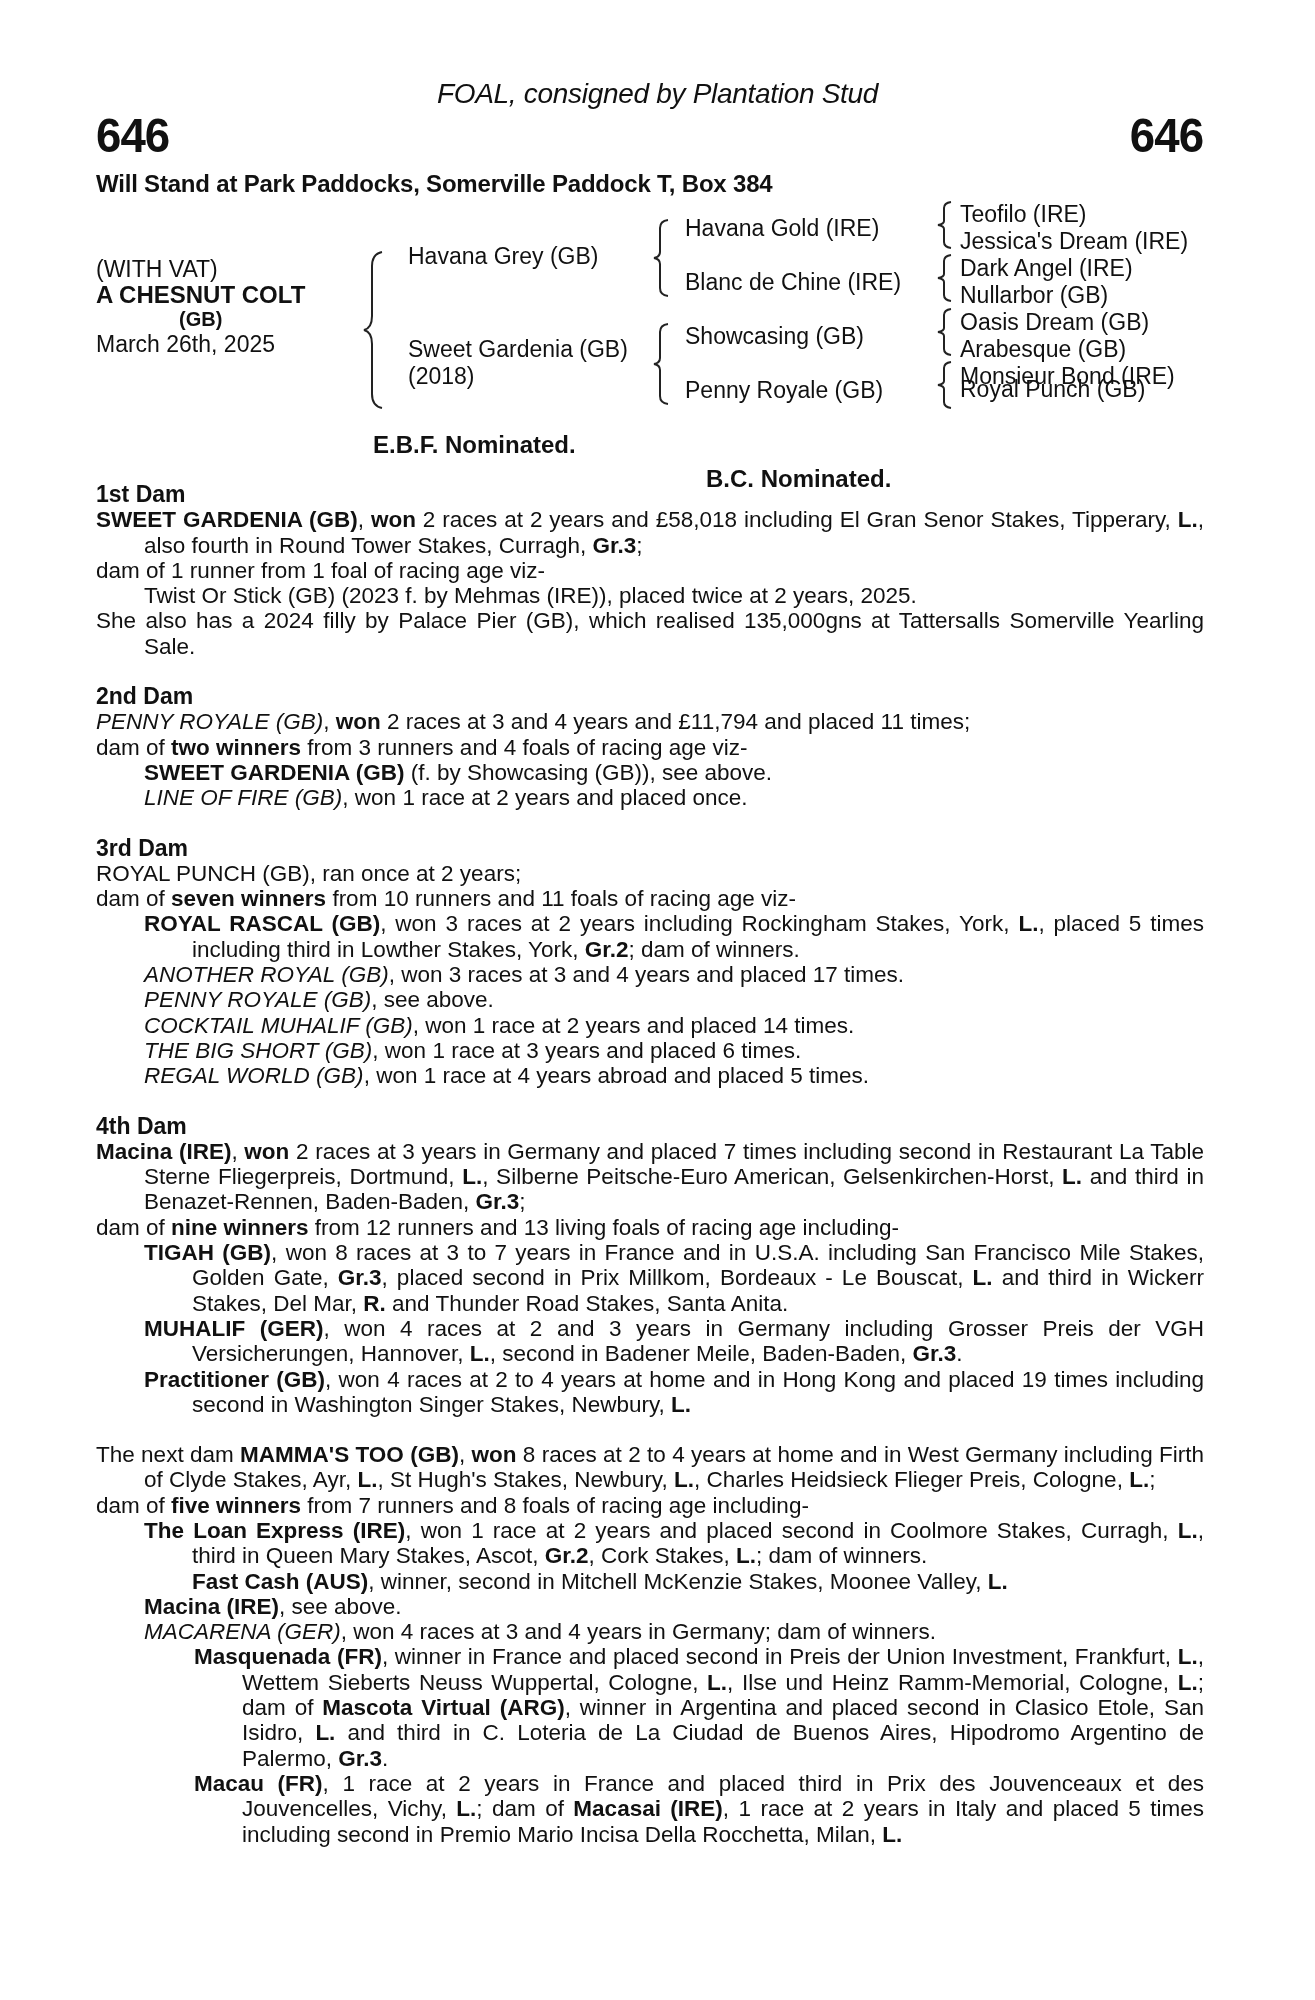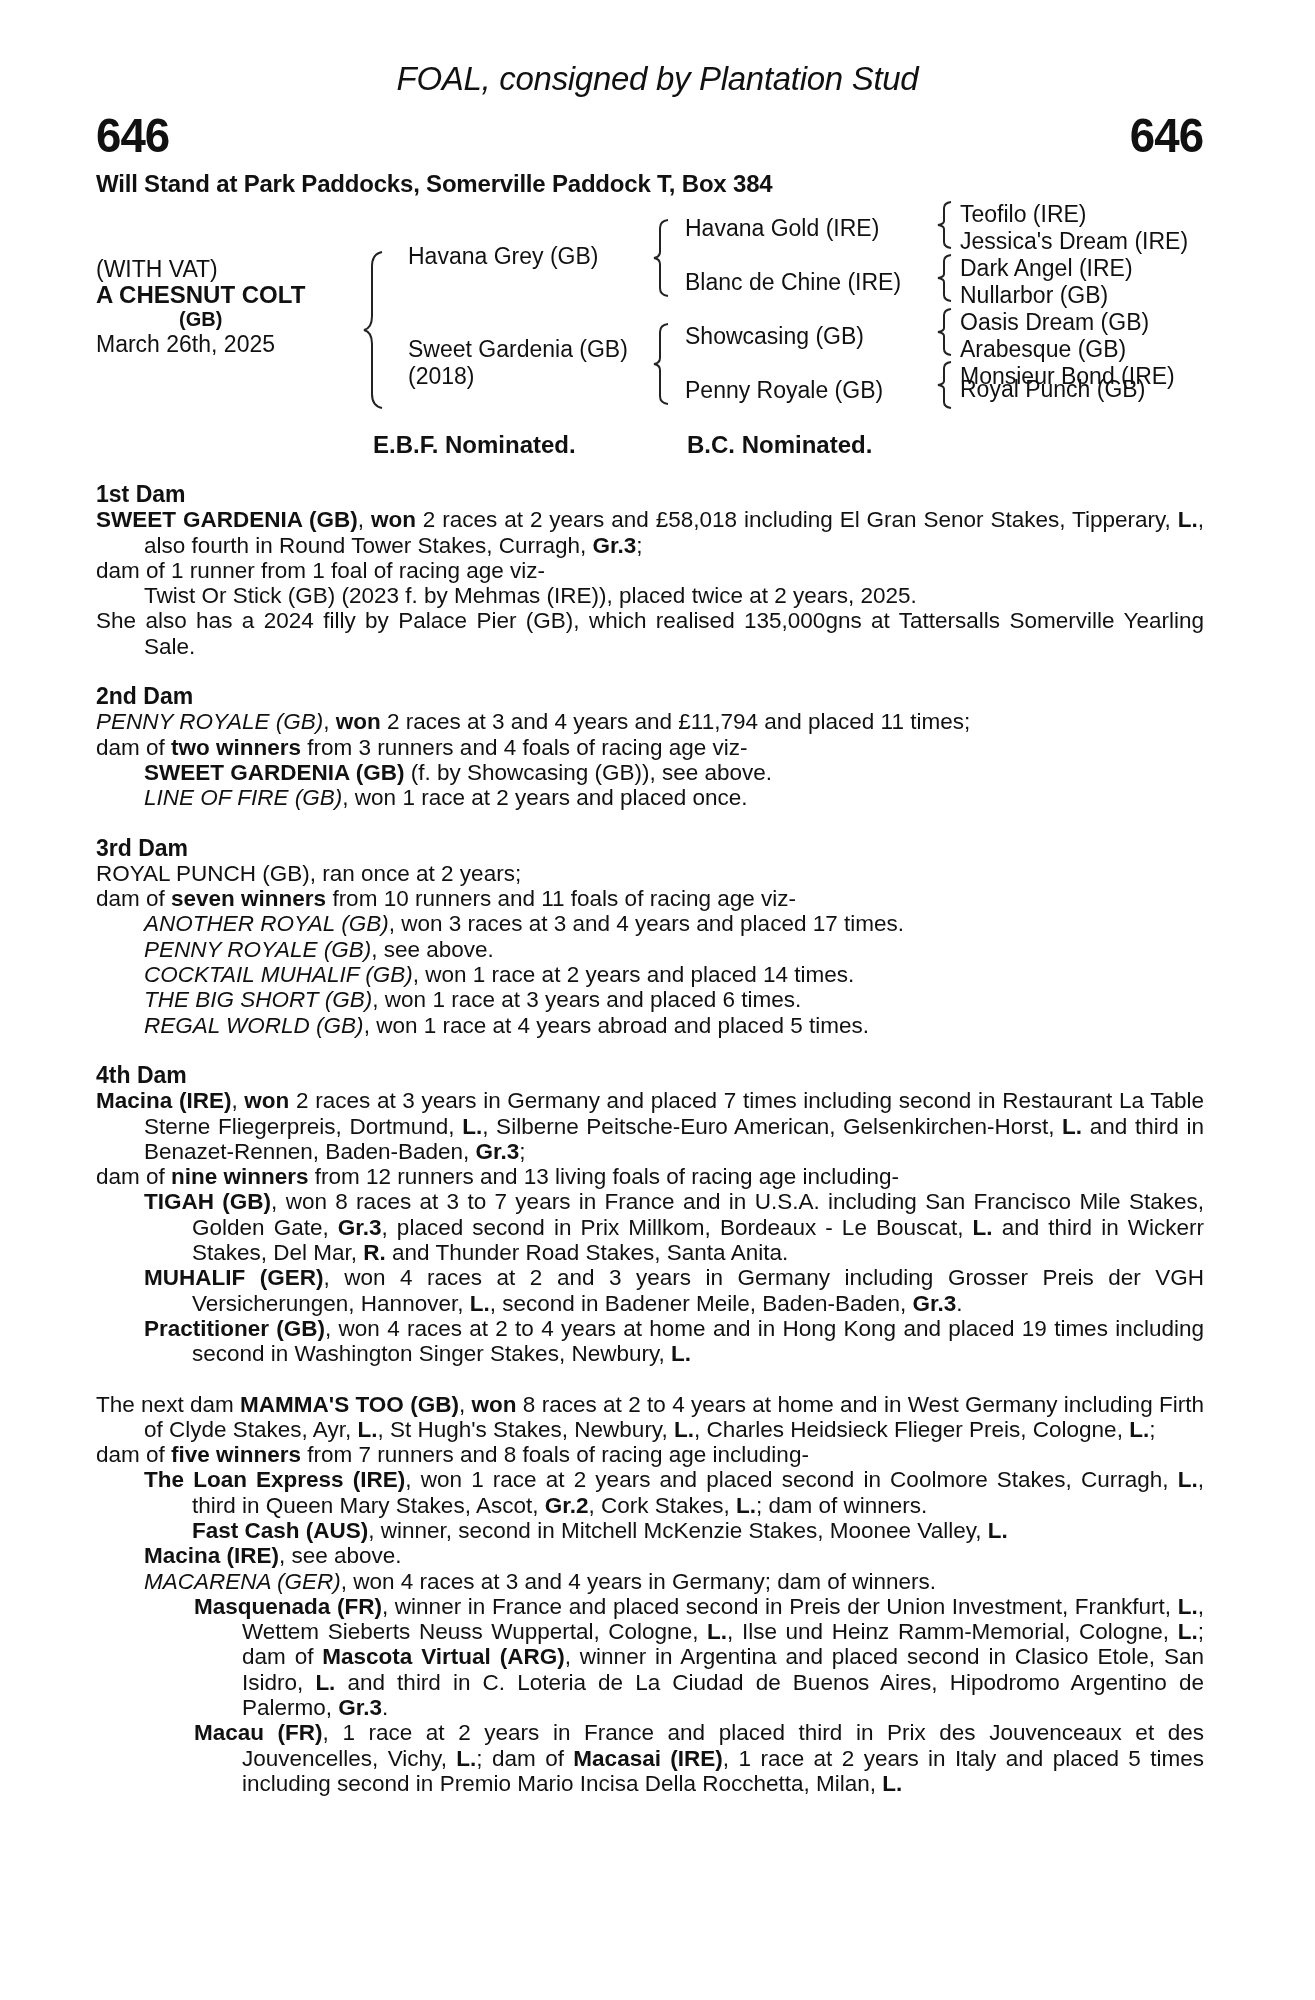--- a/index.html
+++ b/index.html
@@ -2,22 +2,22 @@
 <html><head>
 <meta charset="utf-8">
 <style>
   html, body { margin: 0; padding: 0; background: #ffffff; }
   body {
     width: 1315px; height: 2000px; position: relative; overflow: hidden;
     font-family: "Liberation Sans", sans-serif; color: #111111;
   }
   .abs { position: absolute; }
   .consignor {
-    left: 0; width: 1315px; top: 60px; text-align: center;
-    font-style: italic; font-size: 33px; letter-spacing: -0.3px;
+    left: 0; width: 1315px; top: 78px; text-align: center;
+    font-style: italic; font-size: 28px; letter-spacing: -0.3px;
   }
   .lot { top: 108px; font-size: 48px; font-weight: 900; letter-spacing: -1px; transform: scaleX(0.95); }
   .lot-left { left: 96px; transform-origin: left; }
   .lot-right { right: 112px; transform-origin: right; }
   .stand {
     left: 96px; top: 170px; font-size: 24px; font-weight: 900; letter-spacing: -0.2px;
   }
   .ped { font-size: 23px; line-height: 27px; white-space: nowrap; }
   .bold-black { font-weight: 900; }
   .nom { font-size: 24px; font-weight: 900; top: 431px; }
@@ -84,21 +84,21 @@
 <div class="abs ped" style="left:960px; top:201px;">Teofilo (IRE)</div>
 <div class="abs ped" style="left:960px; top:228px;">Jessica's Dream (IRE)</div>
 <div class="abs ped" style="left:960px; top:255px;">Dark Angel (IRE)</div>
 <div class="abs ped" style="left:960px; top:282px;">Nullarbor (GB)</div>
 <div class="abs ped" style="left:960px; top:309px;">Oasis Dream (GB)</div>
 <div class="abs ped" style="left:960px; top:336px;">Arabesque (GB)</div>
 <div class="abs ped" style="left:960px; top:363px;">Monsieur Bond (IRE)</div>
 <div class="abs ped" style="left:960px; top:376px;">Royal Punch (GB)</div>
 
 <div class="abs nom" style="left:373px;">E.B.F. Nominated.</div>
-<div class="abs nom" style="left:687px;">B.C. Nominated.</div>
+<div class="abs nom" style="left:706px;margin-top:34px;">B.C. Nominated.</div>
 
 <div class="abs body-text" style="top:482px;">
 
   <div>
     <div class="sect-head">1st Dam</div>
     <div class="para hang0"><span class="b">SWEET GARDENIA (GB)</span>, <span class="b">won</span><span> 2 races at 2 years and £58,018 including El Gran Senor Stakes, Tipperary, </span><span class="b">L.</span><span>, also fourth in Round Tower Stakes, Curragh, </span><span class="b">Gr.3</span><span>;</span></div>
     <div>dam of 1 runner from 1 foal of racing age viz-</div>
     <div class="ind1">Twist Or Stick (GB) (2023 f. by Mehmas (IRE)), placed twice at 2 years, 2025.</div>
     <div class="para hang0">She also has a 2024 filly by Palace Pier (GB), which realised 135,000gns at Tattersalls Somerville Yearling Sale.</div>
   </div>
@@ -110,20 +110,21 @@
     <div><span>dam of </span><span class="b">two winners</span><span> from 3 runners and 4 foals of racing age viz-</span></div>
     <div class="ind1"><span class="b">SWEET GARDENIA (GB)</span><span> (f. by Showcasing (GB)), see above.</span></div>
     <div class="ind1"><span class="i">LINE OF FIRE (GB)</span><span>, won 1 race at 2 years and placed once.</span></div>
   </div>
   <div class="gap"></div>
 
   <div>
     <div class="sect-head">3rd Dam</div>
     <div>ROYAL PUNCH (GB), ran once at 2 years;</div>
     <div><span>dam of </span><span class="b">seven winners</span><span> from 10 runners and 11 foals of racing age viz-</span></div>
+    <div class="para ind1-hang"><span class="b">ROYAL RASCAL (GB)</span><span>, won 3 races at 2 years including Rockingham Stakes, York, </span><span class="b">L.</span><span>, placed 5 times including third in Lowther Stakes, York, </span><span class="b">Gr.2</span><span>; dam of winners.</span></div>
     <div class="ind1"><span class="i">ANOTHER ROYAL (GB)</span><span>, won 3 races at 3 and 4 years and placed 17 times.</span></div>
     <div class="ind1"><span class="i">PENNY ROYALE (GB)</span><span>, see above.</span></div>
     <div class="ind1"><span class="i">COCKTAIL MUHALIF (GB)</span><span>, won 1 race at 2 years and placed 14 times.</span></div>
     <div class="ind1"><span class="i">THE BIG SHORT (GB)</span><span>, won 1 race at 3 years and placed 6 times.</span></div>
     <div class="ind1"><span class="i">REGAL WORLD (GB)</span><span>, won 1 race at 4 years abroad and placed 5 times.</span></div>
   </div>
   <div class="gap"></div>
 
   <div>
     <div class="sect-head">4th Dam</div>

